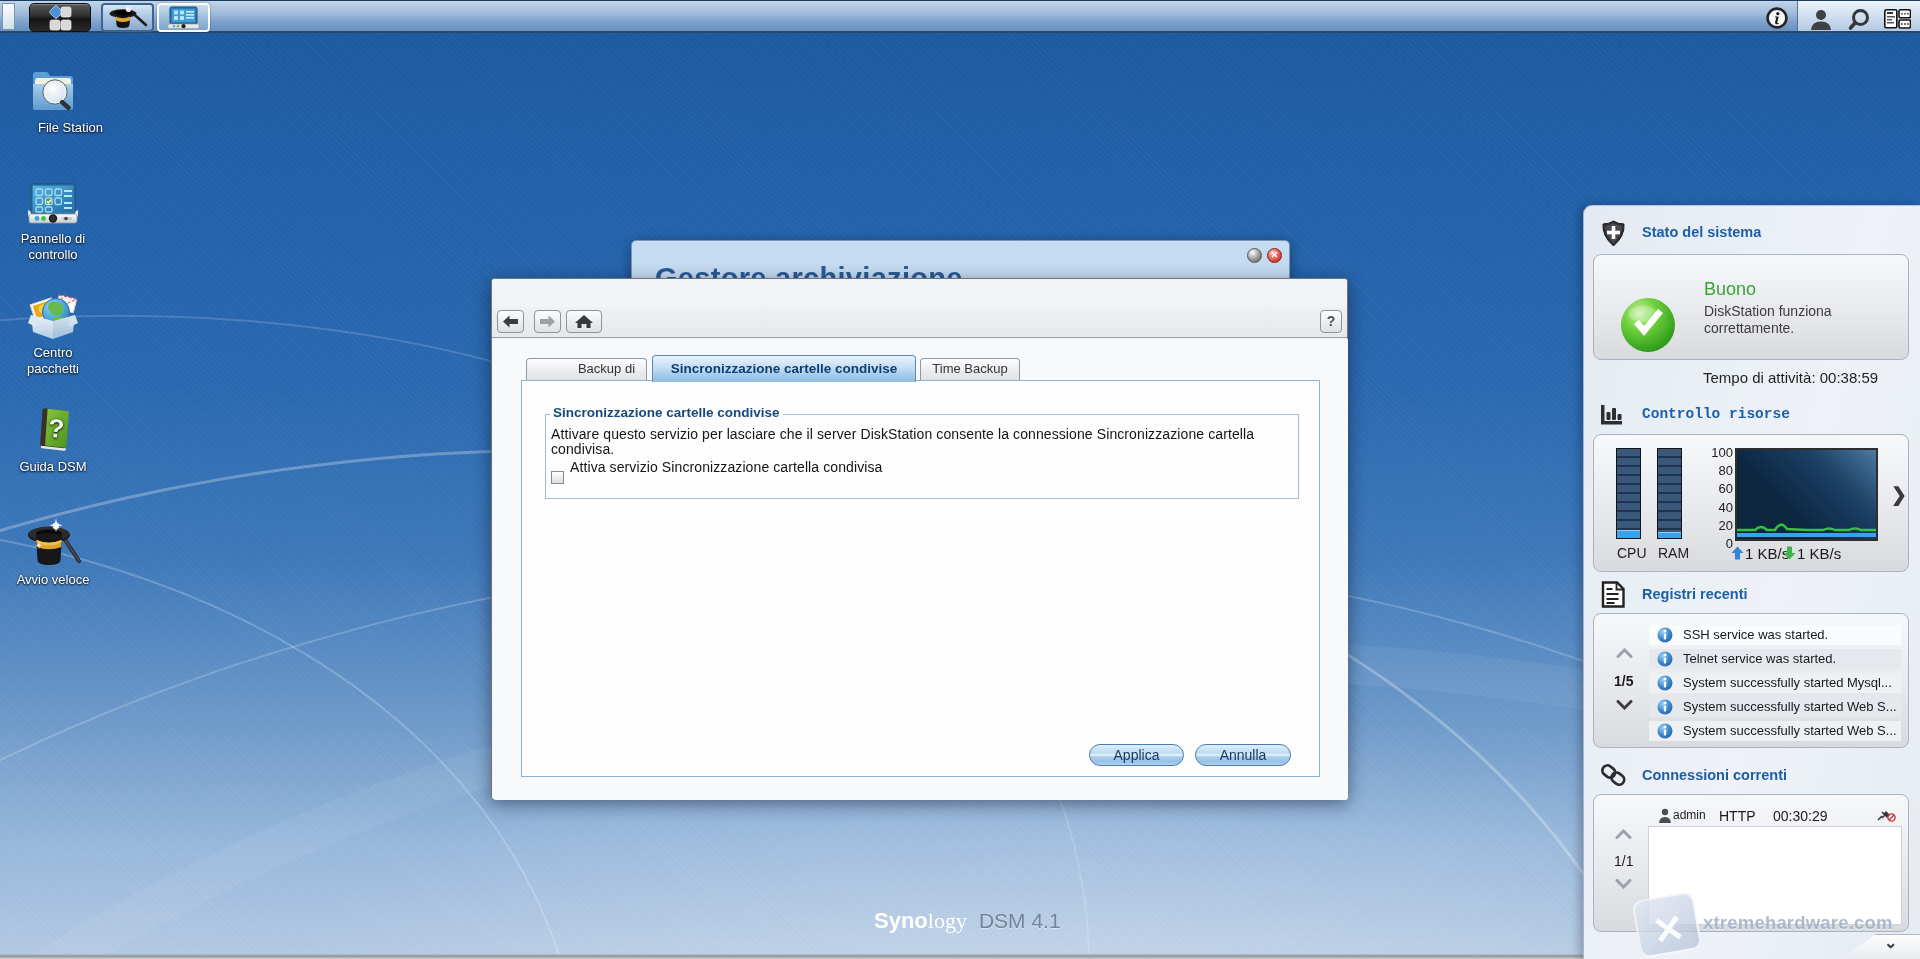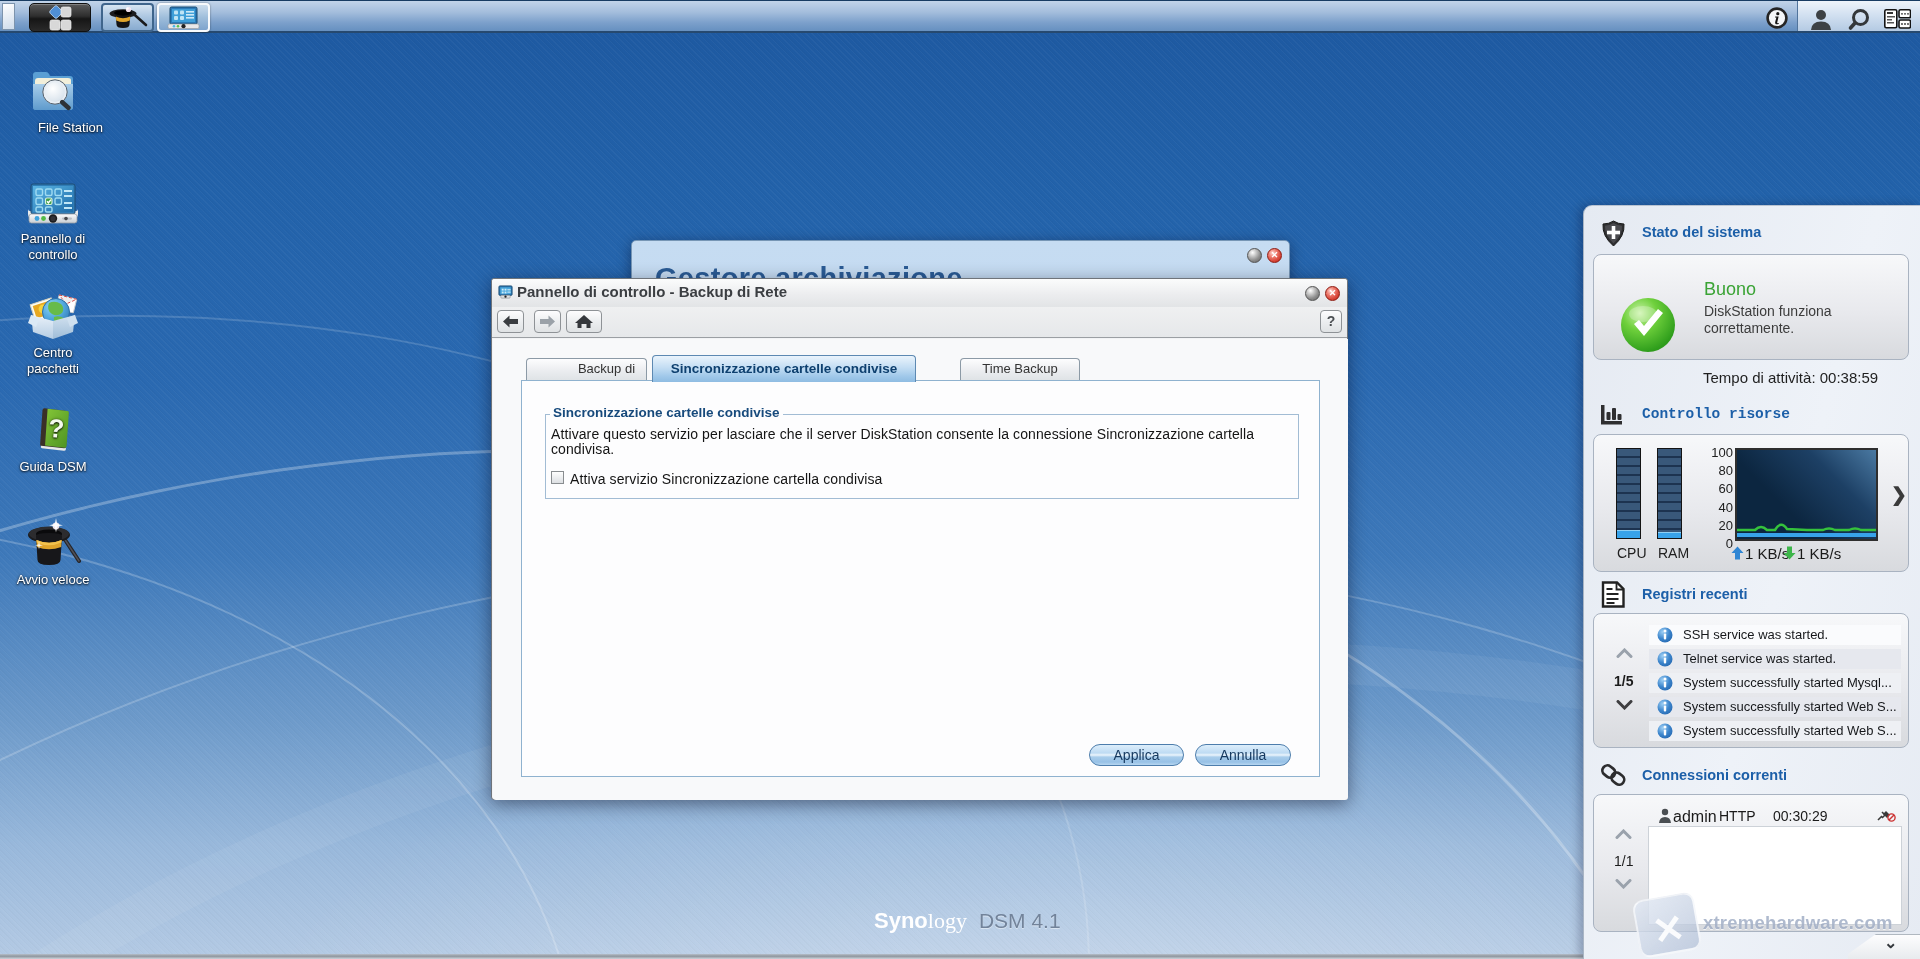--- a/index.html
+++ b/index.html
@@ -311,37 +311,20 @@
   <div style="margin-top:4px;">Avvio veloce</div>
 </div>
 
 <div id="bgwin">
   <h1>Gestore archiviazione</h1>
   <div class="ball gray" style="left:615px; top:7px;"></div>
   <div class="ball red" style="left:635px; top:7px;"></div>
 </div>
 
 <div id="win">
-  <div id="titlebar">
-    <svg style="position:absolute; left:6px; top:6px;" width="15" height="15" viewBox="0 0 16 16">
-      <rect x="1" y="1" width="14" height="10" rx="1" fill="#2f7cb6" stroke="#174a72" stroke-width="1"></rect>
-      <rect x="2.5" y="2.5" width="11" height="7" fill="#4aa9de"></rect>
-      <rect x="4" y="4" width="2" height="2" fill="#cdeaf8"></rect>
-        <rect x="7" y="4" width="2" height="2" fill="#cdeaf8"></rect>
-      <rect x="4" y="7" width="2" height="2" fill="#cdeaf8"></rect>
-        <rect x="7" y="7" width="2" height="2" fill="#cdeaf8"></rect>
-      <rect x="10" y="4.5" width="3.5" height="1.2" fill="#cdeaf8"></rect>
-        <rect x="10" y="7" width="3.5" height="1.2" fill="#cdeaf8"></rect>
-      <rect x="3" y="11" width="10" height="3" rx="1" fill="#dfe1e3" stroke="#909498" stroke-width="0.7"></rect>
-      <circle cx="8" cy="12.5" r="1.2" fill="#222"></circle>
-    </svg>
-    <span class="ttl">Pannello di controllo - Backup di Rete</span>
-    <div class="ball gray" style="left:813px; top:7px;"></div>
-    <div class="ball red" style="left:833px; top:7px;"></div>
-  </div>
   <div id="toolbar">
     <div class="tbtn" style="left:5px; width:27px;">
       <svg width="25" height="21" viewBox="0 0 25 21">
           <path d="M11.5 4.5 L5 10.5 L11.5 16.5 L11.5 13 L20 13 L20 8 L11.5 8 Z" fill="#3a3d41"></path>
         </svg>
     </div>
     <div class="tbtn" style="left:42px; width:27px;">
       <svg width="25" height="21" viewBox="0 0 25 21">
           <path d="M13.5 4.5 L20 10.5 L13.5 16.5 L13.5 13 L5 13 L5 8 L13.5 8 Z" fill="#9aa1a8"></path>
         </svg>
@@ -349,27 +332,27 @@
     <div class="tbtn" style="left:74px; width:36px;">
       <svg width="34" height="21" viewBox="0 0 34 21">
           <path d="M17 4 L26 12 L23.5 12 L23.5 17 L19.5 17 L19.5 13 L14.5 13 L14.5 17 L10.5 17 L10.5 12 L8 12 Z" fill="#35383c"></path>
         </svg>
     </div>
     <div class="tbtn" style="left:828px; width:22px; text-align:center; font-size:14px; font-weight:bold; color:#4a4e52; line-height:21px;">?</div>
   </div>
   <div id="winbody"></div>
   <div class="tab" id="tab1" style="left:34px; width:121px;padding-left:40px;">Backup di Rete</div>
   <div class="tab" id="tab2" style="left:160px; width:264px;">Sincronizzazione cartelle condivise</div>
-  <div class="tab" id="tab3" style="left:428px; width:120px;margin-left:40px;">Time Backup</div>
+  <div class="tab" id="tab3" style="left:428px; width:100px;">Time Backup</div>
   <div id="cbox">
     <div class="gbox" style="top:33px; height:85px;">
       <div class="legend">Sincronizzazione cartelle condivise</div>
       <div class="btxt" style="position:absolute; left:5px; top:12px; width:716px; line-height:15px;">Attivare questo servizio per lasciare che il server DiskStation consente la connessione Sincronizzazione cartella condivisa.</div>
       <div style="position:absolute; left:5px; top:56px; width:13px; height:13px; border:1px solid #898d90; background:linear-gradient(to bottom,#fefefe,#dcdfe2);"></div>
-      <div class="btxt" style="position:absolute; left:24px; top:56px;">Attiva servizio Sincronizzazione cartella condivisa</div>
+      <div class="btxt" style="position:absolute; left:24px; top:44px;">Attiva servizio Sincronizzazione cartella condivisa</div>
     </div>
     <div class="pill" style="left:567px;">Applica</div>
     <div class="pill" style="left:673px; width:96px;">Annulla</div>
   </div>
 </div>
 
 <div id="panel">
 
   <svg style="position:absolute; left:17px; top:14px;" width="25" height="27" viewBox="0 0 25 27">
     <path d="M12.5 1 Q17 4 23 4 Q24 16 12.5 26 Q1 16 2 4 Q8 4 12.5 1 Z" fill="#2e2e30" stroke="#1a1a1a" stroke-width="1"></path>
@@ -502,21 +485,21 @@
       <rect x="1" y="8.5" width="13.5" height="10" rx="5" fill="none" stroke="#2c2c2e" stroke-width="2.7"></rect>
       <rect x="12.5" y="8.5" width="13.5" height="10" rx="5" fill="none" stroke="#2c2c2e" stroke-width="2.7"></rect>
     </g>
   </svg>
   <div class="phead" style="top:561px;">Connessioni correnti</div>
   <div class="pcard" style="top:588px; height:138px;">
     <svg style="position:absolute; left:64px; top:13px;" width="14" height="15" viewBox="0 0 14 15">
         <circle cx="7" cy="4" r="3.2" fill="#4a4e52"></circle>
         <path d="M1 15 Q1.5 9 7 9 Q12.5 9 13 15 Z" fill="#4a4e52"></path>
       </svg>
-    <div style="position:absolute; left:79px; top:13px; font-size:16px; color:#1a1a1a;">admin</div>
+    <div style="position:absolute; left:79px; top:13px; font-size:12px; color:#1a1a1a;">admin</div>
     <div style="position:absolute; left:125px; top:13px; font-size:14px; color:#1a1a1a;">HTTP</div>
     <div style="position:absolute; left:179px; top:13px; font-size:14px; color:#1a1a1a;">00:30:29</div>
     <svg style="position:absolute; left:282px; top:13px;" width="20" height="14" viewBox="0 0 20 14">
       <path d="M2 12 L6 8 M6 4 L9 7 M6 10 L9 7" stroke="#3a3a3a" stroke-width="1.6"></path>
       <path d="M7 6 L10 3 L14 7 L11 10 Z" fill="#3a3a3a"></path>
       <circle cx="15.5" cy="9.5" r="3.6" fill="none" stroke="#c33" stroke-width="1.4"></circle>
         <line x1="13" y1="12" x2="18" y2="7" stroke="#c33" stroke-width="1.4"></line>
     </svg>
     <div style="position:absolute; left:54px; top:31px; width:254px; height:99px; background:#fff; border:1px solid #cdd2d8;"></div>
     <svg class="navsvg" style="position:absolute; left:21px; top:34px;" width="17" height="10" viewBox="0 0 17 10">

